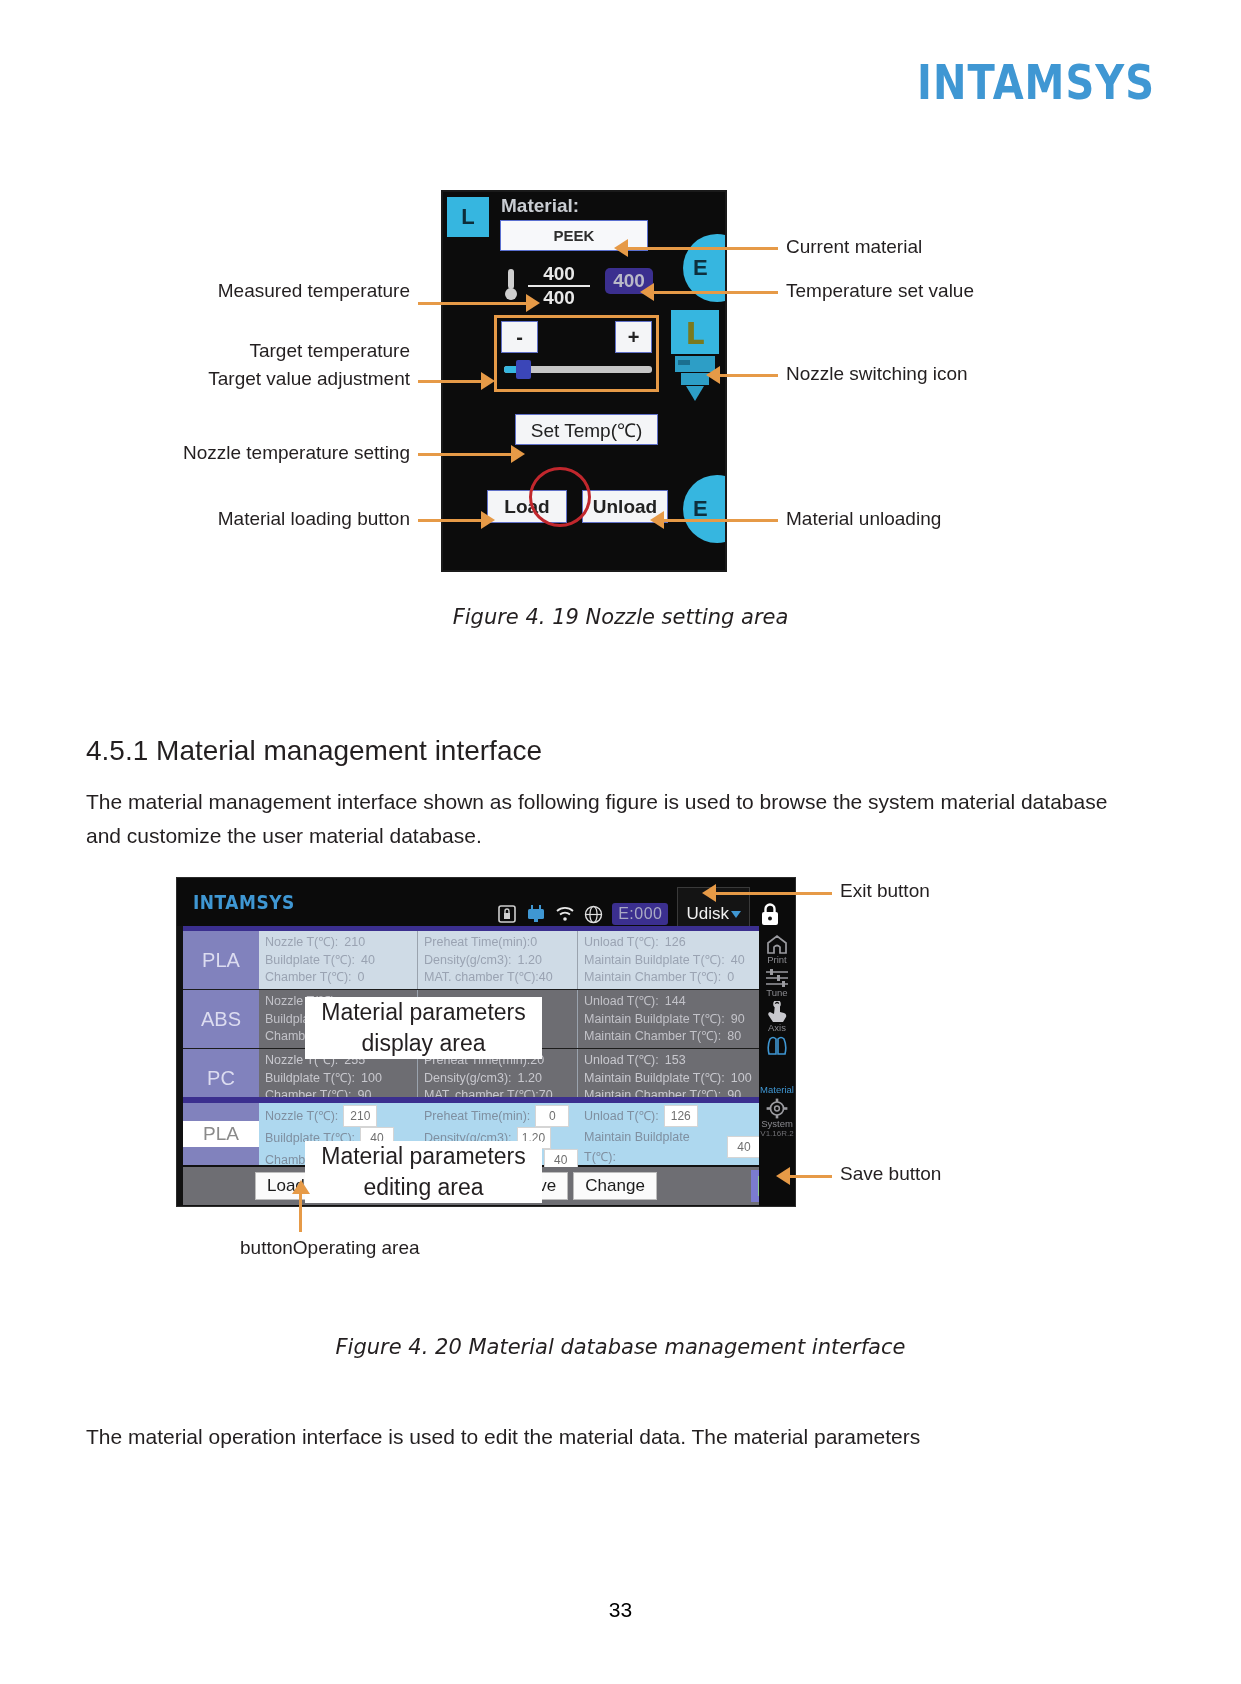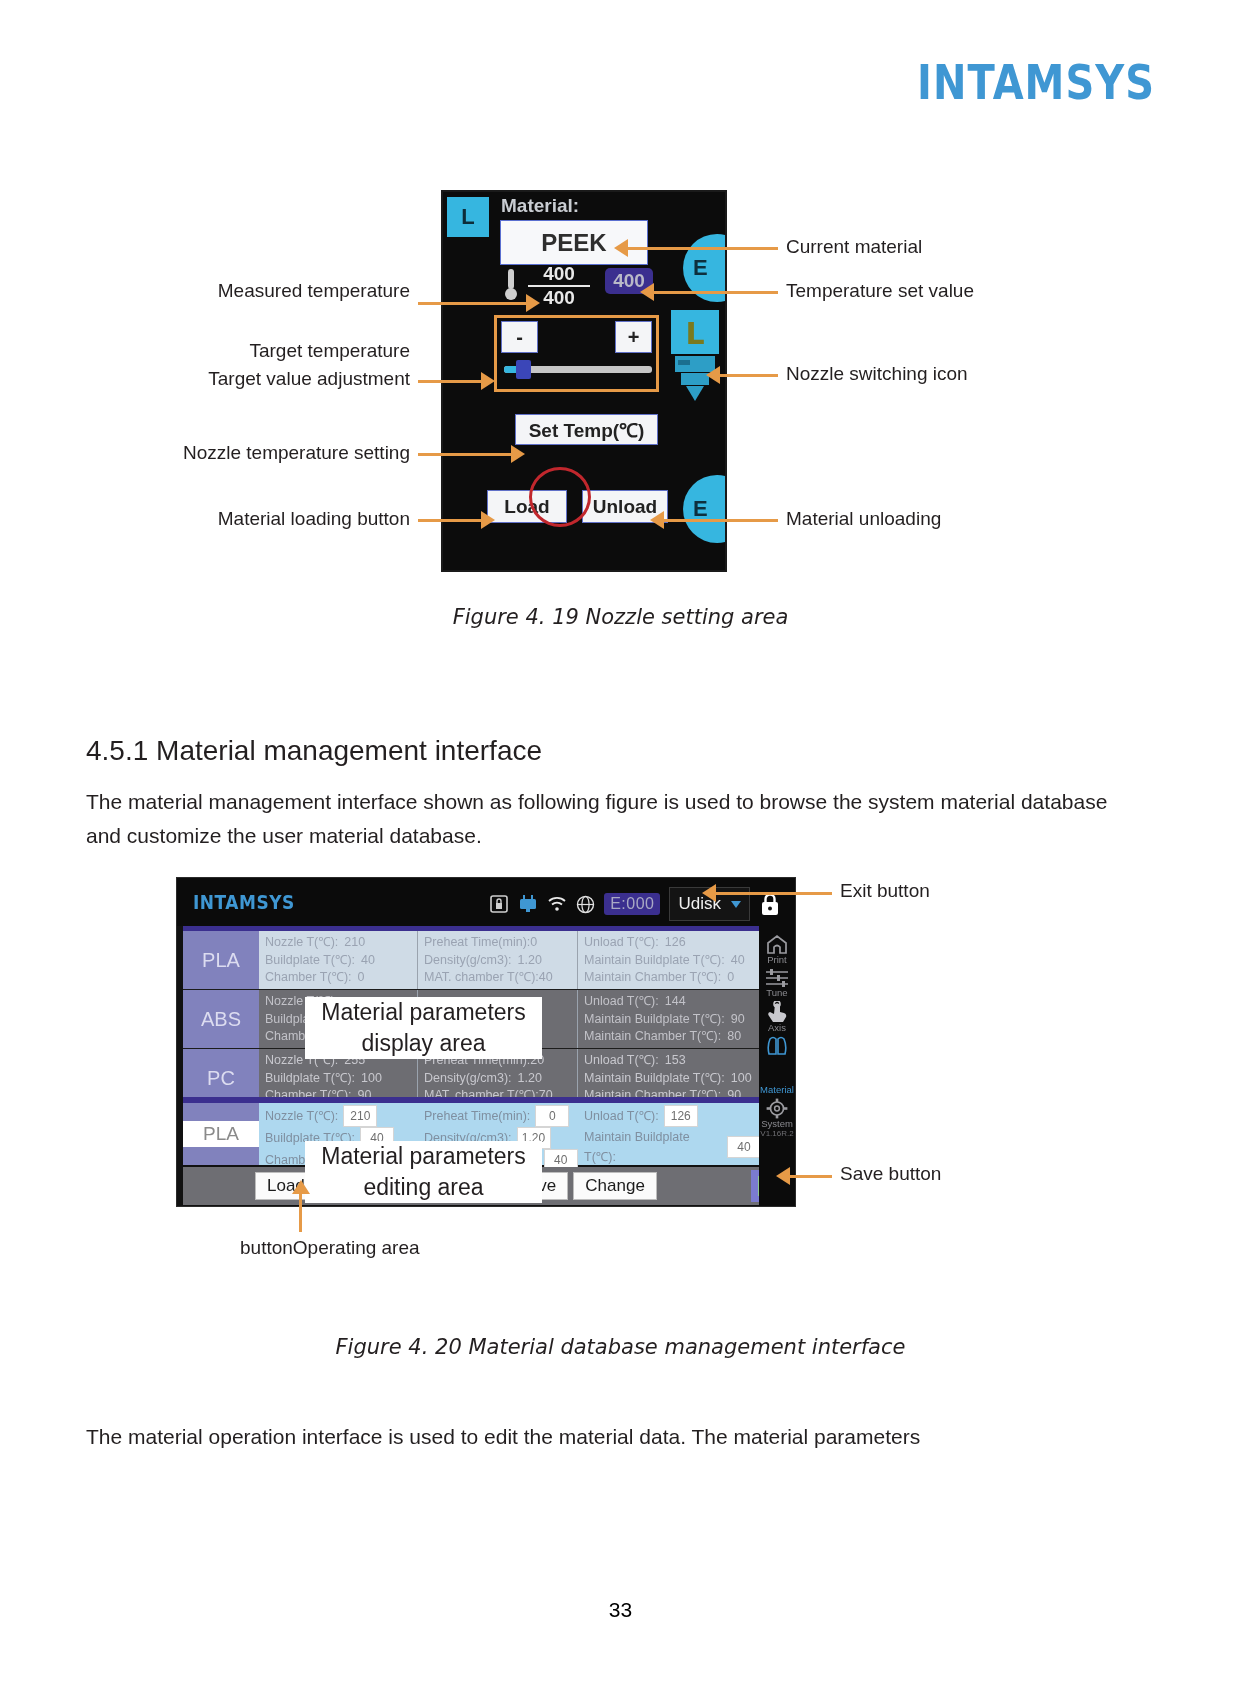--- a/index.html
+++ b/index.html
@@ -38,24 +38,24 @@
     background: #36b6e0; color: #0d2d3a;
     font-size: 22px; font-weight: 700;
     display: flex; align-items: center; justify-content: center;
   }
   .d19-matlabel {
     position: absolute; left: 58px; top: 3px;
     color: #c9cdd2; font-size: 19px; font-weight: 600;
   }
   .d19-matbox {
     position: absolute; left: 57px; top: 28px;
-    width: 148px; height: 45px;
+    width: 148px; height: 31px;
     background: #f7f8fa; border: 1px solid #5a6fd0;
     display: flex; align-items: center; justify-content: center;
-    color: #2e2e2e; font-size: 24px; font-weight: 600;
+    color: #2e2e2e; font-size: 15px; font-weight: 600;
   }
   .d19-thermo {
     position: absolute; left: 60px; top: 76px;
     width: 16px; height: 34px;
   }
   .d19-temps {
     position: absolute; left: 85px; top: 72px;
     width: 62px; text-align: center; color: #e8e8e8;
     font-size: 19px; line-height: 20px; font-weight: 600;
   }
@@ -86,21 +86,21 @@
     background: #c6c6c6; border-radius: 3px;
   }
   .d19-slider .fill { position: absolute; left: 0; top: 0; width: 15px; height: 7px; background: #36b6e0; border-radius: 3px;}
   .d19-slider .knob { position: absolute; left: 12px; top: -6px; width: 15px; height: 19px; background: #3b46b8; border-radius: 2px; }
 
   .d19-settemp {
     position: absolute; left: 72px; top: 222px;
     width: 143px; height: 31px;
     background: #f4f5f7; border: 1px solid #6070c8;
     display: flex; align-items: center; justify-content: center;
-    color: #222; font-size: 19px; font-weight: 700;
+    color: #222; font-size: 19px; font-weight: 400;
   }
   .d19-load, .d19-unload {
     position: absolute; top: 298px; height: 33px;
     background: #f4f5f7; border: 1px solid #6070c8;
     display: flex; align-items: center; justify-content: center;
     color: #222; font-size: 19px; font-weight: 600;
   }
   .d19-load { left: 44px; width: 80px; }
   .d19-unload { left: 139px; width: 86px; }
 
@@ -171,21 +171,21 @@
     font-size: 17px; font-weight: 700; color: #3f97d3; letter-spacing: .5px;
     transform: scaleY(1.1);
   }
   .d20-icons { position: absolute; right: 16px; top: 9px; display: flex; align-items: center; gap: 9px; }
   .d20-ebadge {
     background: #3b2f8f; color: #a9a9c4; font-size: 16px;
     padding: 2px 6px; border-radius: 3px; letter-spacing: .5px;
   }
   .d20-udisk {
     background: #141414; border: 1px solid #3a3a3a; color: #f0f0f0;
-    font-size: 17px; padding: 6px 8px; display: flex; align-items: center; gap: 10px;
+    font-size: 17px; padding: 16px 8px; display: flex; align-items: center; gap: 2px;
   }
   .chev-down {
     width: 0; height: 0; border-left: 5px solid transparent;
     border-right: 5px solid transparent; border-top: 7px solid #3f97d3;
   }
   .d20-table { position: absolute; left: 6px; top: 48px; width: 578px; }
   .mat-row { display: flex; height: 59px; border-bottom: 1px solid #1c1c1c; }
   .mat-row .mname {
     width: 76px; display: flex; align-items: center; justify-content: center;
     color: #dcdcf0; font-size: 20px;

